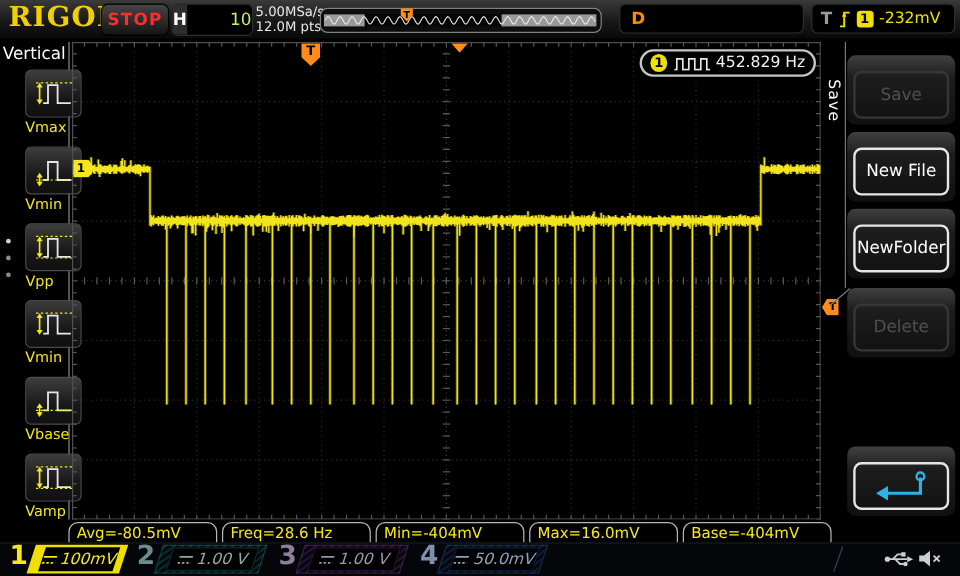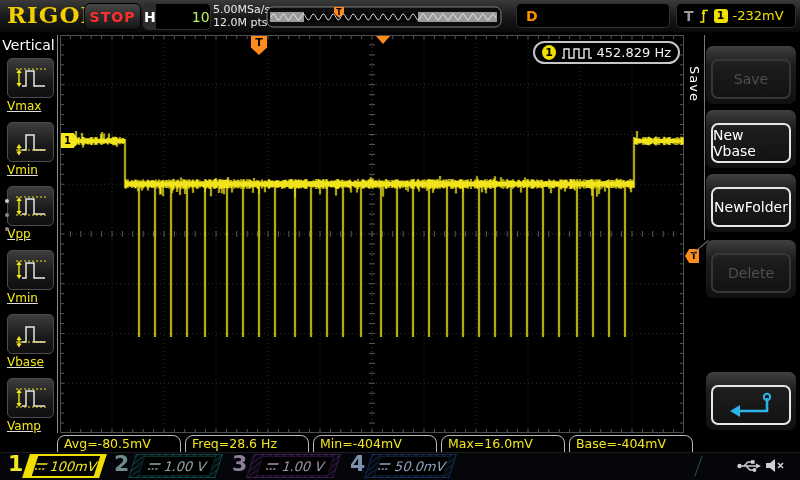--- a/index.html
+++ b/index.html
@@ -30,21 +30,21 @@
         border:1px solid #2e2e2e;display:flex;align-items:center;gap:5px;
         padding:0 7px;box-sizing:border-box;}
   .tlab{color:#9a9a9a;font-weight:bold;font-size:14px;}
   .tsrc{width:14px;height:14px;background:#f0e000;color:#000;border-radius:3px;
         font-weight:bold;font-size:11px;display:flex;align-items:center;justify-content:center;}
   .tlev{color:#f0e000;font-size:13px;}
 
   
   .lmtitle{left:0;top:37px;width:57px;text-align:center;color:#fff;font-size:14px;}
   .lsep{left:57px;top:35px;width:1px;height:398px;background:#8c8c8c;}
-  .vbtn{position:absolute;left:7px;width:24px;cursor:pointer;text-decoration:underline;}
+  .vbtn{position:absolute;left:21px;width:24px;cursor:pointer;}
   .vicon{width:47px;height:40px;border-radius:5px;border:1px solid #4c4c4c;
          background:linear-gradient(#3d3d3d,#181818 60%,#101010);
          display:flex;align-items:center;justify-content:center;box-sizing:border-box;}
   .vlabel{text-align:center;color:#f4e71c;font-size:12px;margin-top:1px;}
   .pagedot{position:absolute;left:5px;width:4px;height:4px;border-radius:50%;background:#8a8a8a;}
 
   
   #grat{left:60px;top:35px;}
   .freqbox{left:533px;top:41px;width:147px;height:23px;background:#000;
            border:2px solid #c6c6c6;border-radius:12px;display:flex;align-items:center;
@@ -548,21 +548,21 @@
 <div class="abs dmark" id="dmark" style="left: 376px; top: 36px;"></div>
 
 <div class="abs rtab">Save</div>
 <div class="abs rline"></div>
 <div class="abs rdiag"></div>
 <div id="right-menu-buttons">
     <div class="softkey disabled" style="top: 46px;">
       <div class="inner">Save</div>
     </div>
     <div class="softkey" style="top: 110px;">
-      <div class="inner">New Vbase</div>
+      <div class="inner">New File</div>
     </div>
     <div class="softkey" style="top: 174px;">
       <div class="inner">NewFolder</div>
     </div>
     <div class="softkey disabled" style="top: 240px;">
       <div class="inner">Delete</div>
     </div>
     <div class="softkey" style="top: 372px;">
       <div class="inner">
         <svg width="56" height="30">

